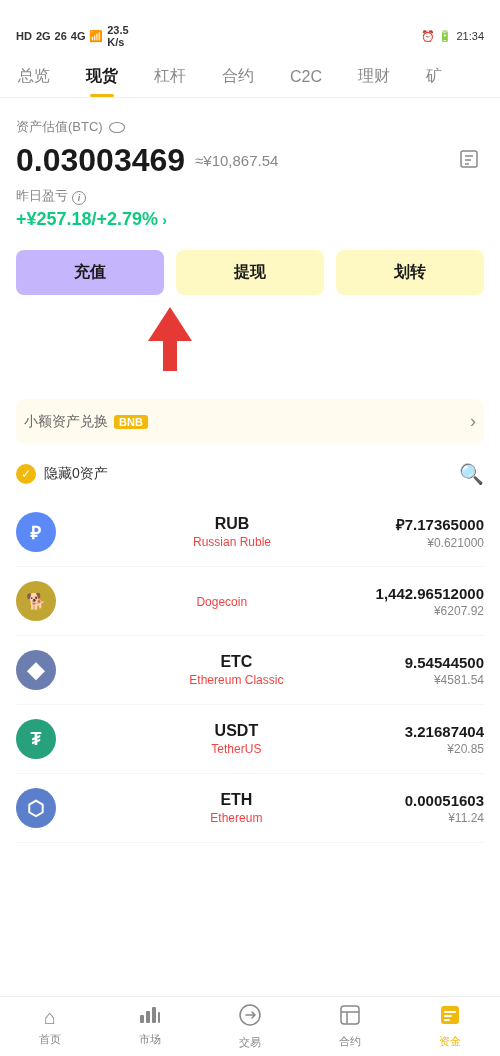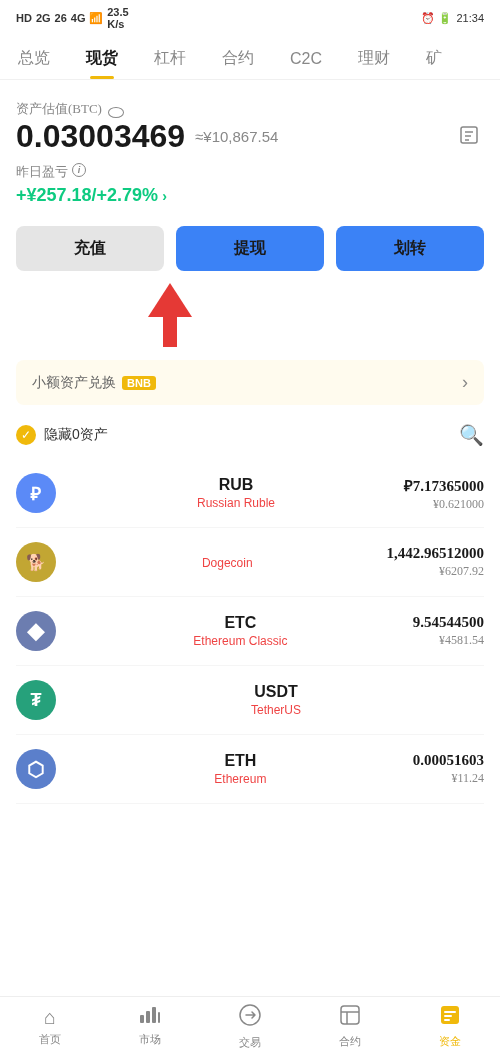--- a/index.html
+++ b/index.html
@@ -11,21 +11,21 @@
       color: #1a1a1a;
       overflow-x: hidden;
     }
 
     
     .status-bar {
       background: #fff;
       display: flex;
       justify-content: space-between;
       align-items: center;
-      padding: 6px 16px 4px;
+      padding: 24px 16px 4px;
       font-size: 12px;
       color: #333;
     }
     .status-left { display: flex; align-items: center; gap: 4px; font-size: 11px; font-weight: 600; }
     .status-right { display: flex; align-items: center; gap: 4px; font-size: 11px; }
 
     
     .top-nav {
       display: flex;
       align-items: center;
@@ -62,23 +62,23 @@
     
     .main-content {
       padding: 20px 16px 0;
     }
 
     
     .asset-label {
       font-size: 13px;
       color: #888;
       display: flex;
-      align-items: flex-end;
+      align-items: center;
       gap: 6px;
-      font-family: Liberation Serif, serif;
+      margin-bottom: 6px;
     }
     .eye-icon {
       width: 16px;
       height: 11px;
       border: 1.5px solid #888;
       border-radius: 50%;
       position: relative;
       display: inline-block;
     }
     .btc-value {
@@ -94,21 +94,21 @@
       color: #888;
       font-weight: 400;
     }
 
     
     .yesterday-pnl {
       margin-top: 8px;
       font-size: 13px;
       color: #888;
       display: flex;
-      align-items: flex-start;
+      align-items: flex-end;
       gap: 4px;
     }
     .pnl-value {
       font-size: 18px;
       font-weight: 600;
       color: #0ecb81;
       margin-top: 4px;
       display: flex;
       align-items: center;
       gap: 4px;
@@ -127,42 +127,42 @@
     .btn {
       flex: 1;
       padding: 12px 0;
       border-radius: 8px;
       font-size: 16px;
       font-weight: 600;
       border: none;
       cursor: pointer;
     }
     .btn-primary {
-      background: #e5e5e5;
+      background: #c4b5fd;
       color: #1a1a1a;
     }
     .btn-secondary {
-      background: #3b82f6;
+      background: #fef9c3;
       color: #1a1a1a;
     }
 
     
     .arrow-container {
       display: flex;
       justify-content: center;
       margin-top: 8px;
       position: relative;
     }
 
     
     .small-assets-banner {
-      margin-top: 13px;
+      margin-top: 28px;
       background: #fffbee;
       border-radius: 8px;
-      padding: 12px 16px;
+      padding: 12px 8px;
       display: flex;
       justify-content: space-between;
       cursor: pointer;
     }
     .banner-text {
       font-size: 14px;
       color: #666;
       display: flex;
       align-items: center;
       gap: 6px;
@@ -228,21 +228,21 @@
     }
     .asset-icon.rub { background: #5b8af7; }
     .asset-icon.doge { background: #c2a633; }
     .asset-icon.etc { background: #6c7db0; }
     .asset-icon.usdt { background: #26a17b; }
     .asset-icon.eth { background: #5b7fcb; }
 
     .asset-info { flex: 1; text-align: center; }
     .asset-name { font-size: 16px; font-weight: 700; color: #1a1a1a; }
     .asset-fullname { font-size: 12px; color: #ef4444; margin-top: 2px; }
-    .asset-values { text-align: right; font-family: Liberation Serif, serif; }
+    .asset-values { text-align: right; }
     .asset-amount { font-size: 15px; font-weight: 600; color: #1a1a1a; }
     .asset-cny { font-size: 12px; color: #888; margin-top: 2px; }
 
     
     .bottom-nav {
       position: fixed;
       bottom: 0;
       width: 500px;
       background: #fff;
       border-top: 1px solid #eee;
@@ -413,20 +413,24 @@
         <div class="asset-amount">9.54544500</div>
         <div class="asset-cny">¥4581.54</div>
       </div>
     </div>
 
     <div class="asset-item">
       <div class="asset-icon usdt">₮</div>
       <div class="asset-info">
         <div class="asset-name">USDT</div>
         <div class="asset-fullname">TetherUS</div>
+      </div>
+      <div class="asset-values">
+        <div class="asset-amount">3.21687404</div>
+        <div class="asset-cny">¥20.85</div>
       </div>
     </div>
 
     <div class="asset-item">
       <div class="asset-icon eth" style="font-size:20px;">⬡</div>
       <div class="asset-info">
         <div class="asset-name">ETH</div>
         <div class="asset-fullname">Ethereum</div>
       </div>
       <div class="asset-values">

